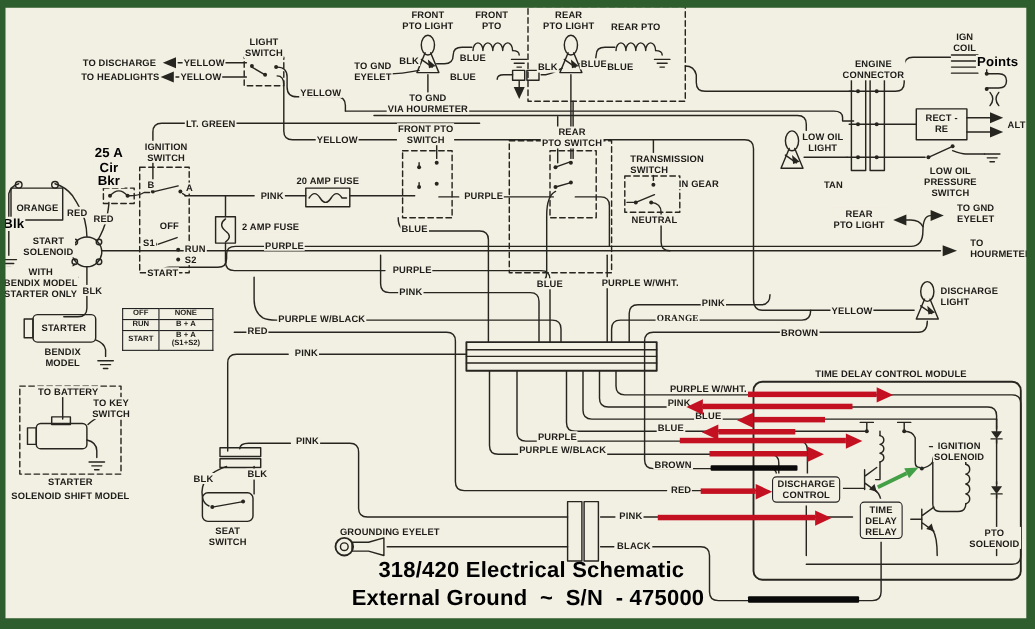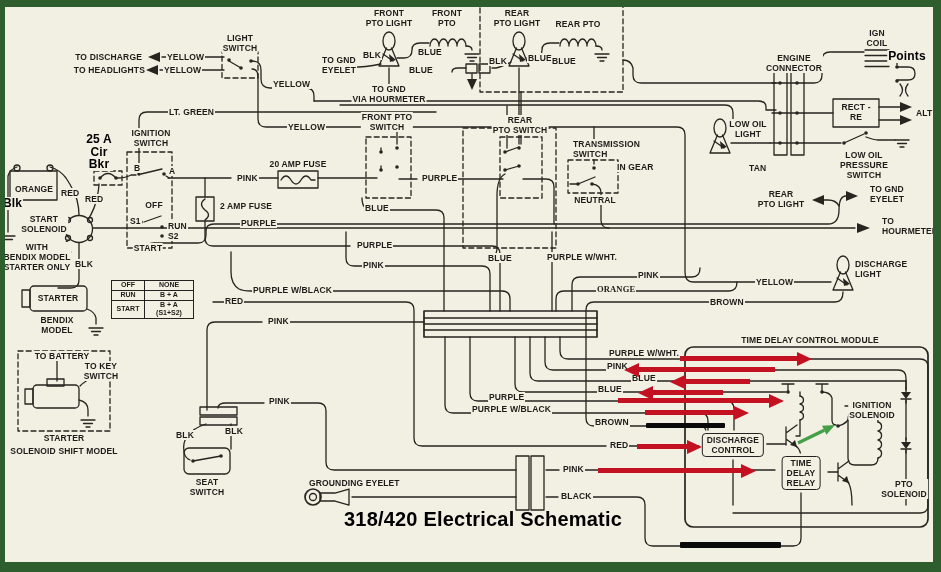--- a/index.html
+++ b/index.html
@@ -473,20 +473,21 @@
         <tr>
           <td>START</td>
           <td>B + A
 (S1+S2)</td>
         </tr>
       </tbody>
   </table>
 
   <div class="labels">
     <div class="lbl caption c" style="left:483px;top:508px;">318/420 Electrical Schematic</div>
+    <div class="lbl caption c" style="left:480px;top:533px;">External Ground  ~  S/N  - 475000</div>
   </div>
 
   <div class="annots">
     <div style="position:absolute;inset:0;">
 
     <div class="red-arrow right" style="left: 680px; top: 356px; width: 117px;"></div>
         <div class="red-arrow left" style="left: 639px; top: 367px; width: 136px;"></div>
         <div class="red-arrow left" style="left: 685px; top: 379px; width: 65px;"></div>
         <div class="red-arrow left" style="left: 653px; top: 390px; width: 70px;"></div>
         <div class="red-arrow right" style="left: 618px; top: 398px; width: 151px;"></div>

